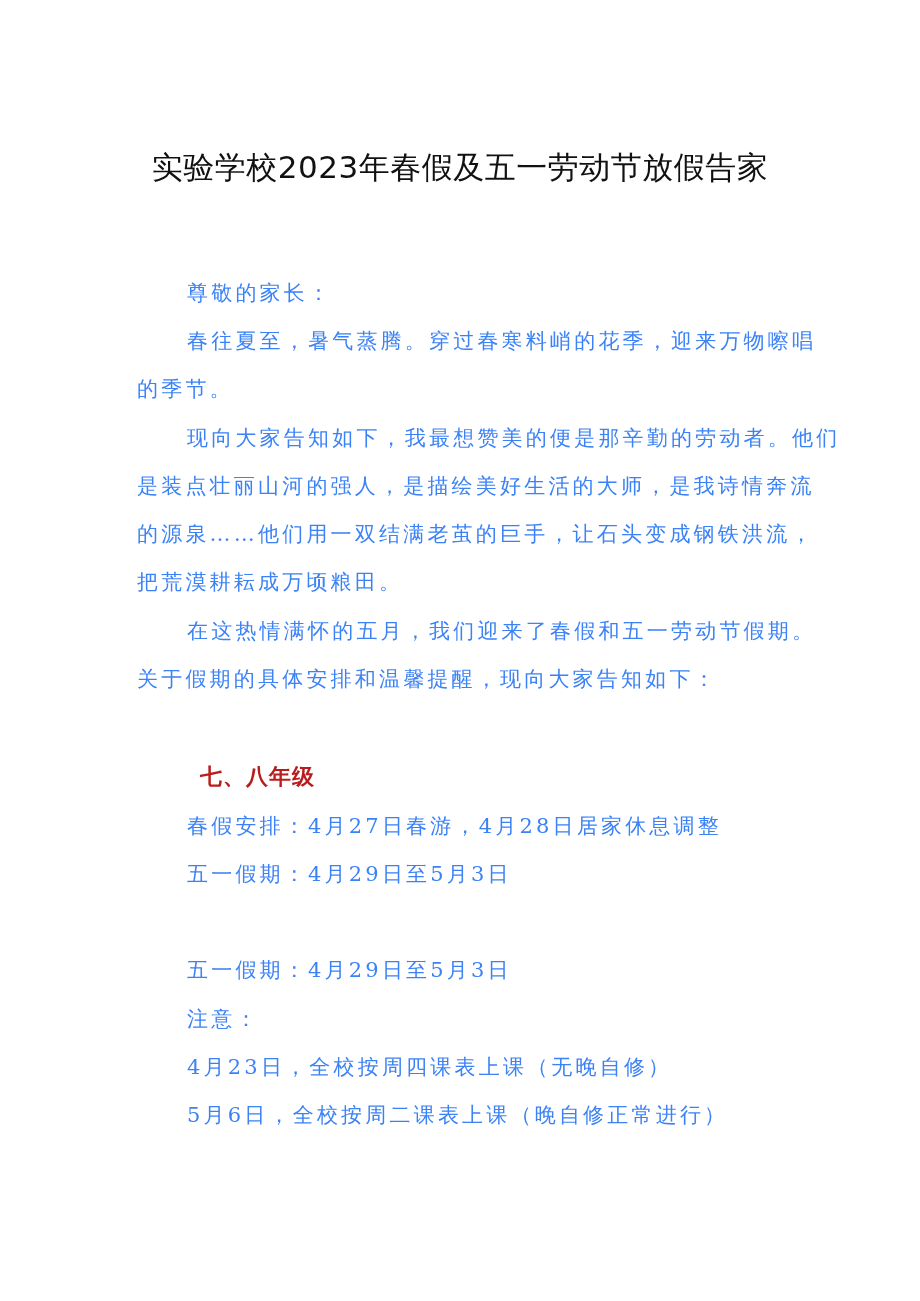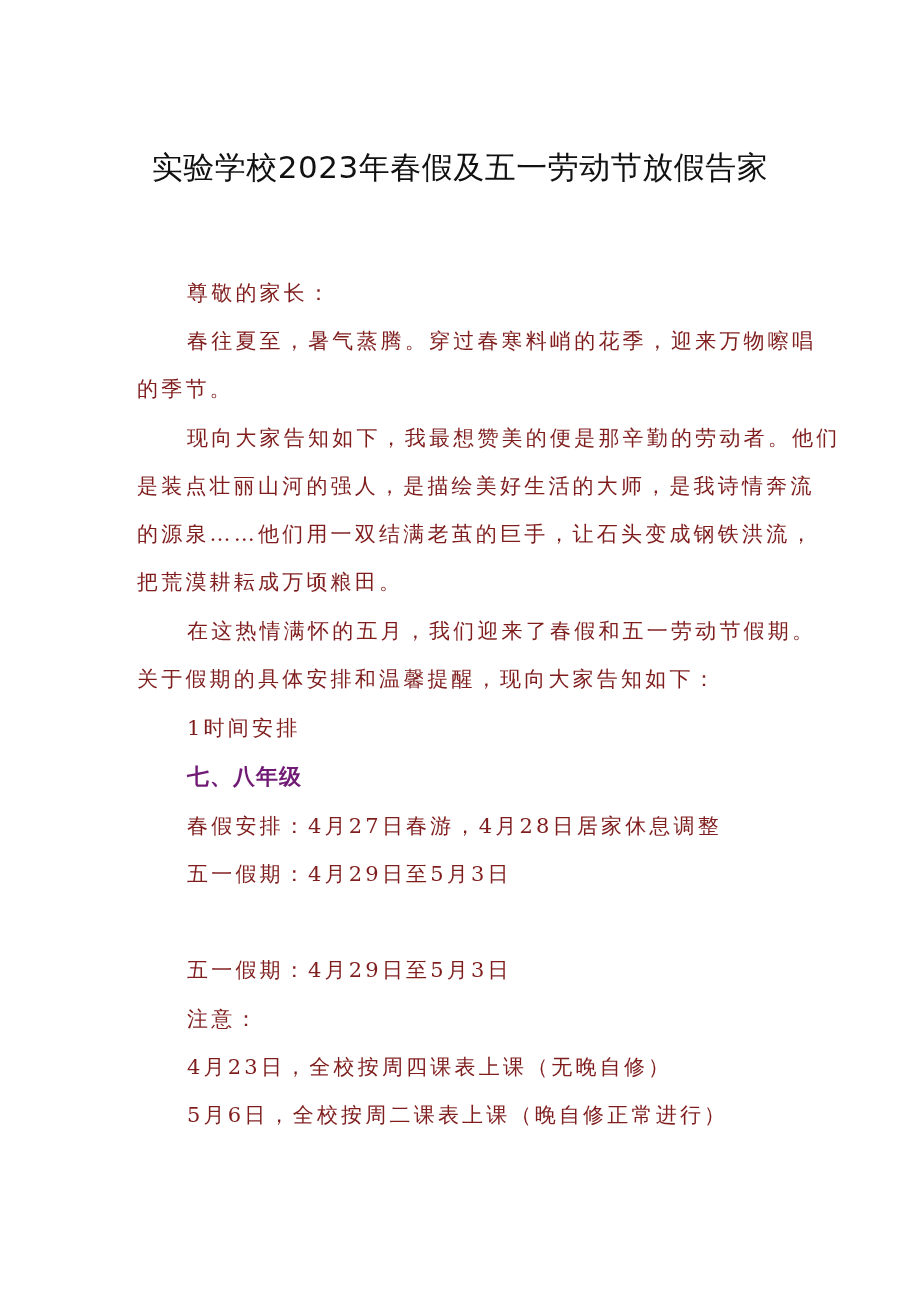--- a/index.html
+++ b/index.html
@@ -6,25 +6,25 @@
   body { width: 920px; height: 1301px; position: relative; overflow: hidden; color: #111; }
   .page { position: absolute; left: 0; top: 0; width: 920px; height: 1075px; }
   .title {
     position: absolute; left: 120px; width: 680px; top: 141px;
     text-align: center; font-family: "DejaVu Sans", sans-serif;
     font-size: 31px; line-height: 52px; color: #111; letter-spacing: 0.5px;
   }
   .line {
     position: absolute; left: 137px; width: 660px;
     font-family: "DejaVu Serif", "Liberation Serif", serif;
-    font-size: 21px; line-height: 28px; color: #7f1d1d;
+    font-size: 21px; line-height: 28px; color: #3b82f6;
     letter-spacing: 3.2px; white-space: nowrap;
   }
   .indent { left: 187px; }
-  .bold-h { font-family: "DejaVu Sans", sans-serif; font-weight: bold; font-size: 22px; letter-spacing: 1px; color: #701a75; }
+  .bold-h { font-family: "DejaVu Sans", sans-serif; font-weight: bold; font-size: 22px; letter-spacing: 1px; color: #b91c1c; margin-left: 13px; }
 </style>
 </head>
 <body>
 
 <div class="page">
   <div class="title">
     <div>实验学校2023年春假及五一劳动节放假告家</div>
   </div>
 
   <div class="line indent" style="top:279px">尊敬的家长：</div>
@@ -33,21 +33,20 @@
   <div class="line" style="top:375px">的季节。</div>
 
   <div class="line indent" style="top:424px">现向大家告知如下，我最想赞美的便是那辛勤的劳动者。他们</div>
   <div class="line" style="top:472px">是装点壮丽山河的强人，是描绘美好生活的大师，是我诗情奔流</div>
   <div class="line" style="top:520px">的源泉……他们用一双结满老茧的巨手，让石头变成钢铁洪流，</div>
   <div class="line" style="top:568px">把荒漠耕耘成万顷粮田。</div>
 
   <div class="line indent" style="top:617px">在这热情满怀的五月，我们迎来了春假和五一劳动节假期。</div>
   <div class="line" style="top:665px">关于假期的具体安排和温馨提醒，现向大家告知如下：</div>
 
-  <div class="line indent" style="top:714px">1时间安排</div>
   <div class="line indent bold-h" style="top:763px">七、八年级</div>
 
   <div class="line indent" style="top:812px">春假安排：4月27日春游，4月28日居家休息调整</div>
   <div class="line indent" style="top:860px">五一假期：4月29日至5月3日</div>
   <div class="line indent" style="top:956px">五一假期：4月29日至5月3日</div>
   <div class="line indent" style="top:1005px">注意：</div>
   <div class="line indent" style="top:1053px">4月23日，全校按周四课表上课（无晚自修）</div>
   <div class="line indent" style="top:1101px">5月6日，全校按周二课表上课（晚自修正常进行）</div>
 </div>
 

